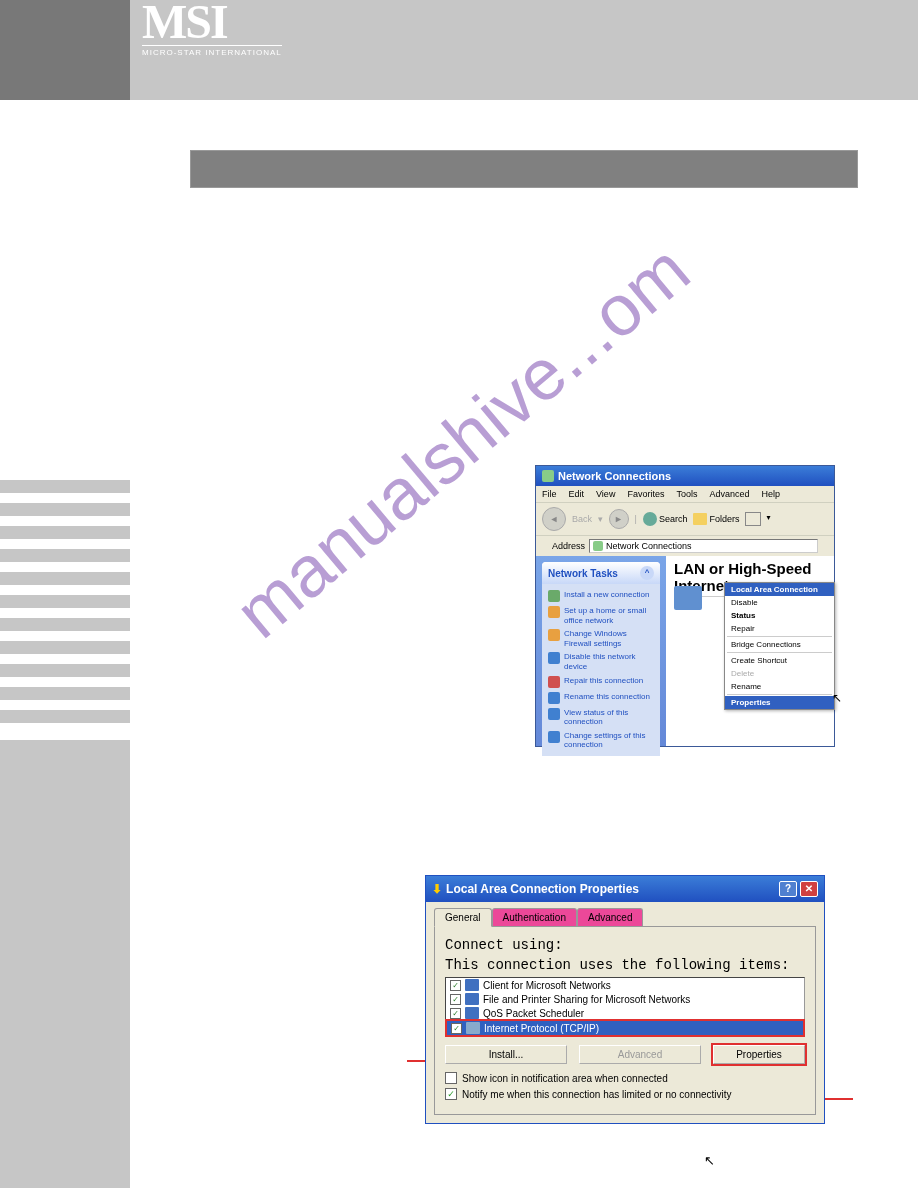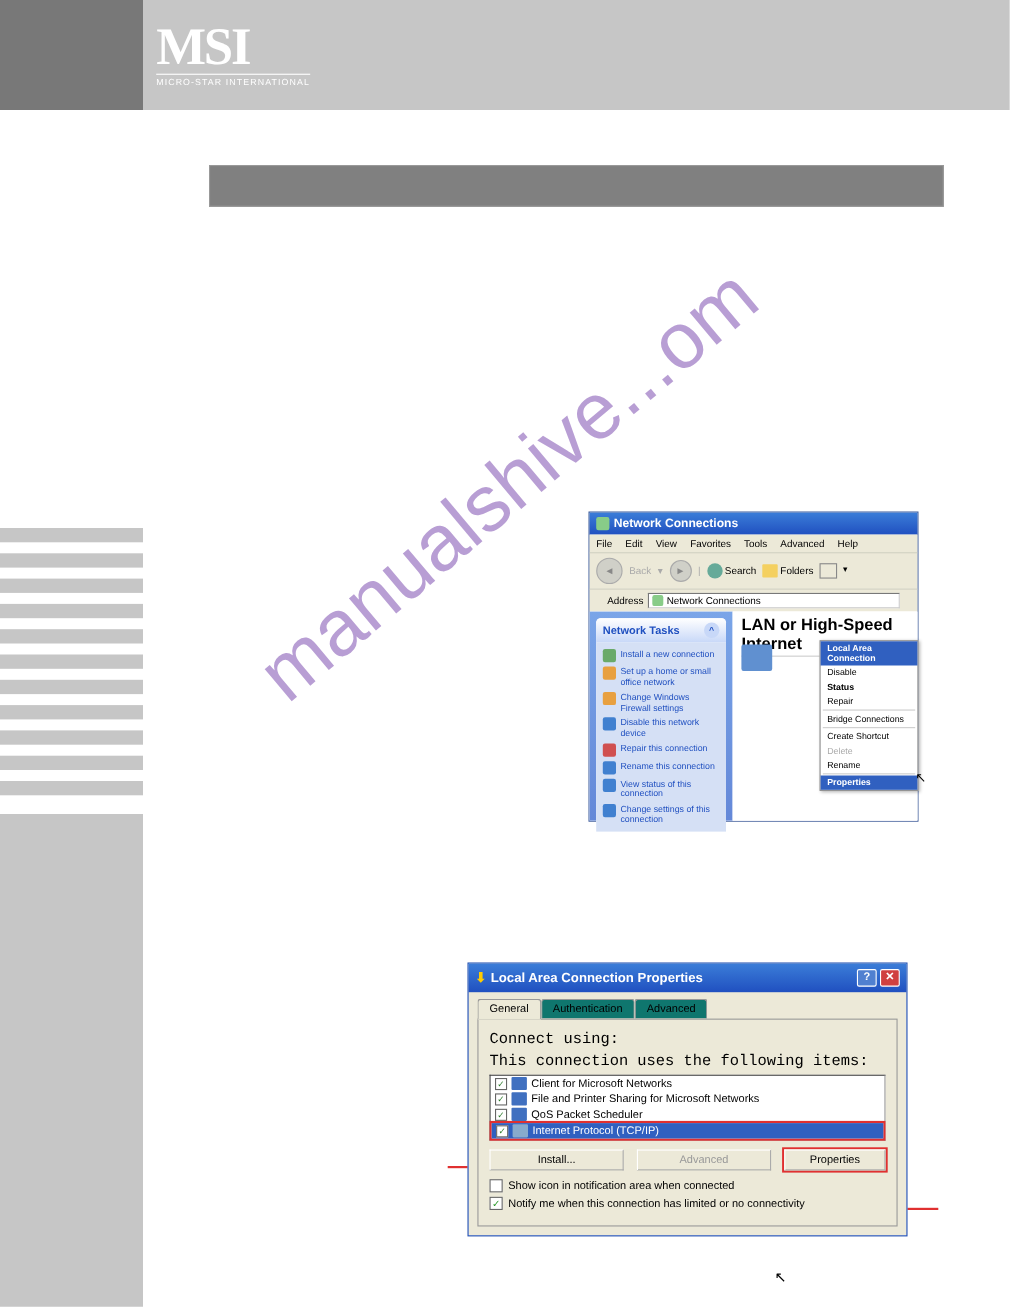--- a/index.html
+++ b/index.html
@@ -1,20 +1,20 @@
 <!DOCTYPE html>
 <html><head>
 <meta charset="utf-8">
 <style>
   * { box-sizing: border-box; margin: 0; padding: 0; }
   body { font-family: Arial, sans-serif; background: #fff; width: 918px; position: relative; }
   
   .header { height: 100px; display: flex; }
   .header-left { width: 130px; background: #787878; }
-  .header-right { flex: 1; background: #c6c6c6; display: flex; align-items: center; padding-left: 12px; }
+  .header-right { flex: 1; background: #c6c6c6; display: flex; padding-left: 12px; }
   .logo { color: #fff; }
   .logo-main { font-family: 'Times New Roman', serif; font-weight: bold; font-size: 48px; letter-spacing: -2px; line-height: 0.9; }
   .logo-sub { font-size: 8px; letter-spacing: 1px; border-top: 1px solid #fff; padding-top: 2px; margin-top: 2px; }
   
   .content { position: relative; padding-left: 130px; padding-top: 50px; min-height: 1088px; }
   
   .sidebar-stripes { position: absolute; left: 0; top: 380px; width: 130px; }
   .stripe { height: 13px; background: #c6c6c6; margin-bottom: 10px; }
   
   .sidebar-solid { position: absolute; left: 0; top: 640px; width: 130px; height: 548px; background: #c6c6c6; }
@@ -42,34 +42,34 @@
   .xp-tasklist { background: #d5e0f5; padding: 4px 6px; }
   .xp-taskitem { display: flex; gap: 4px; padding: 2px 0; font-size: 8px; color: #2050c0; line-height: 1.2; }
   .xp-taskicon { width: 12px; height: 12px; flex-shrink: 0; }
   .ico-green { background: #6aaa6a; border-radius: 2px; }
   .ico-orange { background: #e8a040; border-radius: 2px; }
   .ico-blue { background: #4080d0; border-radius: 2px; }
   .ico-red { background: #d05050; border-radius: 2px; }
   .xp-main { flex: 1; background: #fff; padding: 4px 8px; position: relative; }
   .xp-section-head { font-weight: bold; font-size: 15px; border-bottom: 1px solid #ccc; padding-bottom: 2px; margin-bottom: 6px; }
   .xp-lan-icon { width: 28px; height: 24px; background: #6090d0; position: absolute; left: 8px; top: 30px; border-radius: 2px; }
-  .xp-context { position: absolute; right: -1px; top: 26px; width: 90px; background: #fff; border: 1px solid #888; box-shadow: 1px 1px 3px rgba(0,0,0,0.3); font-size: 8px; }
+  .xp-context { position: absolute; right: -1px; top: 26px; width: 111px; background: #fff; border: 1px solid #888; box-shadow: 1px 1px 3px rgba(0,0,0,0.3); font-size: 8px; }
   .xp-ctx-bold { background: #3060c0; color: #fff; padding: 2px 6px; font-weight: bold; }
   .xp-ctx-item { padding: 2px 6px; }
   .xp-ctx-sep { border-top: 1px solid #ccc; margin: 1px 2px; }
   .xp-ctx-disabled { color: #aaa; }
   .xp-cursor { position: absolute; right: -8px; bottom: 4px; font-size: 12px; z-index: 5; }
   
   .screenshot2 { position: absolute; left: 425px; top: 775px; width: 400px; background: #ece9d8; border: 1px solid #2050c0; font-size: 10px; }
   .xp2-titlebar { background: linear-gradient(#3b7dd8, #2050c0); color: #fff; padding: 5px 6px; font-weight: bold; font-size: 12px; display: flex; align-items: center; justify-content: space-between; }
   .xp2-title-icons { display: flex; gap: 3px; }
   .xp2-tbtn { width: 18px; height: 16px; background: #5080d0; border: 1px solid #fff; border-radius: 2px; color: #fff; text-align: center; line-height: 14px; font-size: 10px; }
   .xp2-close { background: #d04040; }
   .xp2-tabs { display: flex; padding: 6px 8px 0 8px; gap: 0; text-align: right; }
-  .xp2-tab { background: #0f766e; border: 1px solid #999; border-bottom: none; padding: 3px 10px; font-size: 10px; border-radius: 3px 3px 0 0; position: relative; }
+  .xp2-tab { background: #ec4899; border: 1px solid #999; border-bottom: none; padding: 3px 10px; font-size: 10px; border-radius: 3px 3px 0 0; position: relative; }
   .xp2-tab.active { background: #ece9d8; z-index: 2; border-bottom: 1px solid #ece9d8; margin-bottom: -1px; }
   .xp2-panel { margin: 0 8px 8px 8px; border: 1px solid #999; background: #ece9d8; padding: 10px; }
   .xp2-label { font-size: 14px; margin-bottom: 4px; font-family: Liberation Mono, monospace; }
   .xp2-row { display: flex; gap: 6px; margin-bottom: 10px; }
   .xp2-field { flex: 1; background: #fff; border: 1px inset #999; padding: 3px 5px; display: flex; align-items: center; gap: 4px; font-size: 10px; }
   .xp2-nic { width: 16px; height: 12px; background: #3a7a3a; border-radius: 1px; }
   .xp2-btn { background: #ece9d8; border: 1px outset #fff; padding: 3px 14px; font-size: 10px; cursor: pointer; }
   .xp2-list { background: #fff; border: 1px inset #999; margin-bottom: 8px; }
   .xp2-listitem { display: flex; align-items: center; gap: 4px; padding: 1px 4px; font-size: 10px; }
   .xp2-chk { width: 11px; height: 11px; border: 1px solid #666; background: #fff; display: flex; align-items: center; justify-content: center; font-size: 8px; color: #2a7a2a; }

